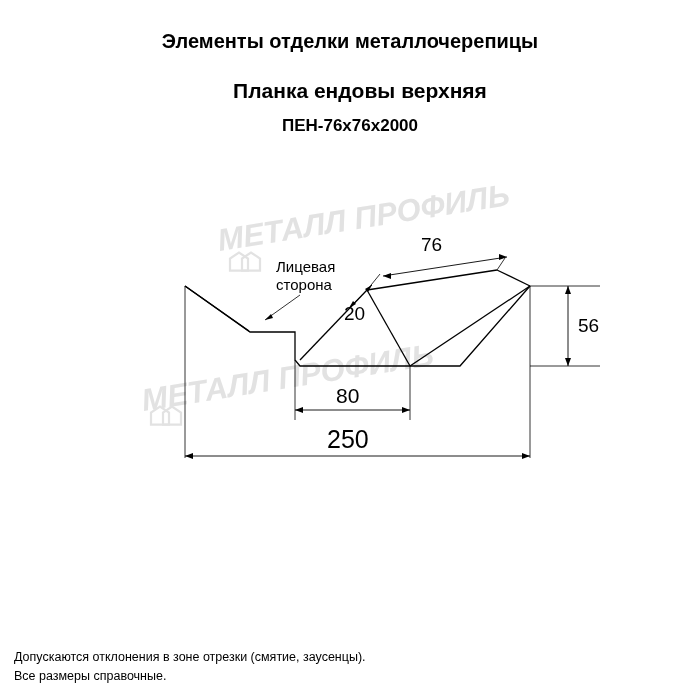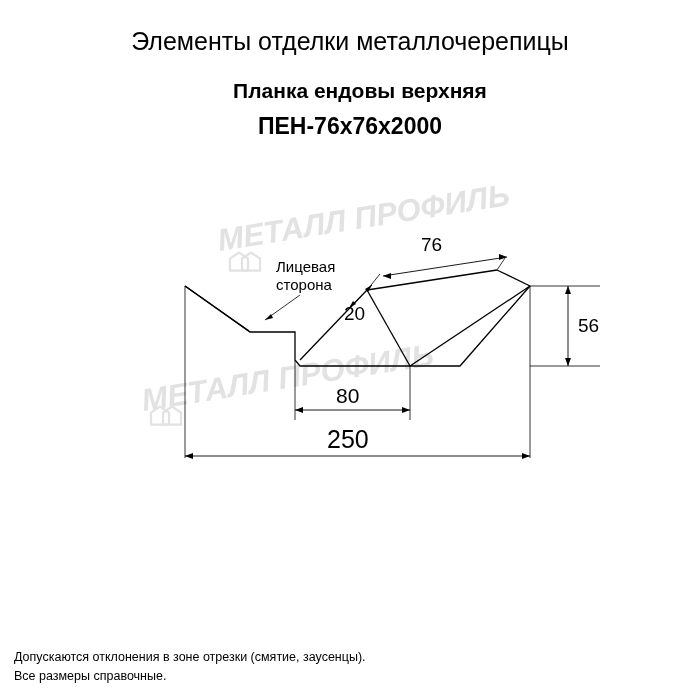--- a/index.html
+++ b/index.html
@@ -22,34 +22,34 @@
     height: 700px;
   }
   .title-block {
     position: absolute;
     top: 26px;
     left: 0;
     width: 700px;
     text-align: center;
   }
   .title-main {
-    font-size: 25px;
-    font-weight: normal;
+    font-size: 20px;
+    font-weight: bold;
     letter-spacing: 0px;
     line-height: 30px;
   }
   .title-sub {
     font-size: 21px;
     font-weight: bold;
     margin-top: 22px;
     line-height: 26px;
     padding-left: 20px;
   }
   .title-code {
-    font-size: 23px;
+    font-size: 17px;
     font-weight: bold;
     margin-top: 9px;
     line-height: 26px;
   }
   .drawing {
     position: absolute;
     top: 170px;
     left: 0;
     width: 700px;
     height: 330px;

